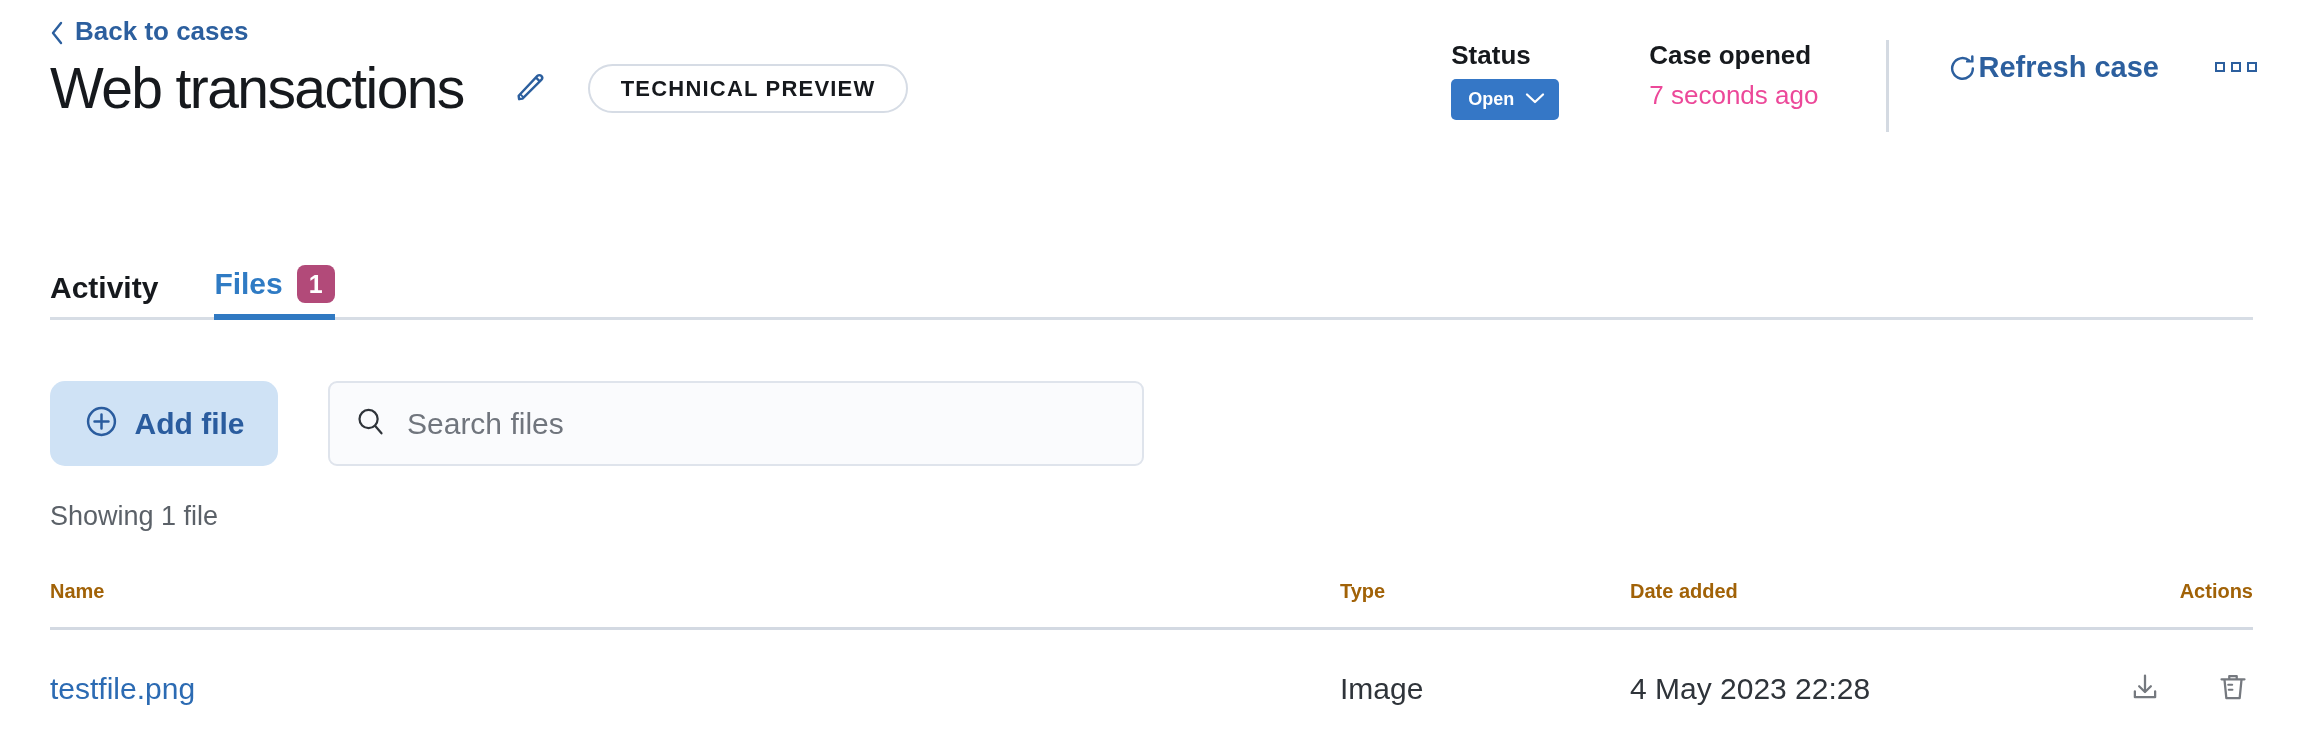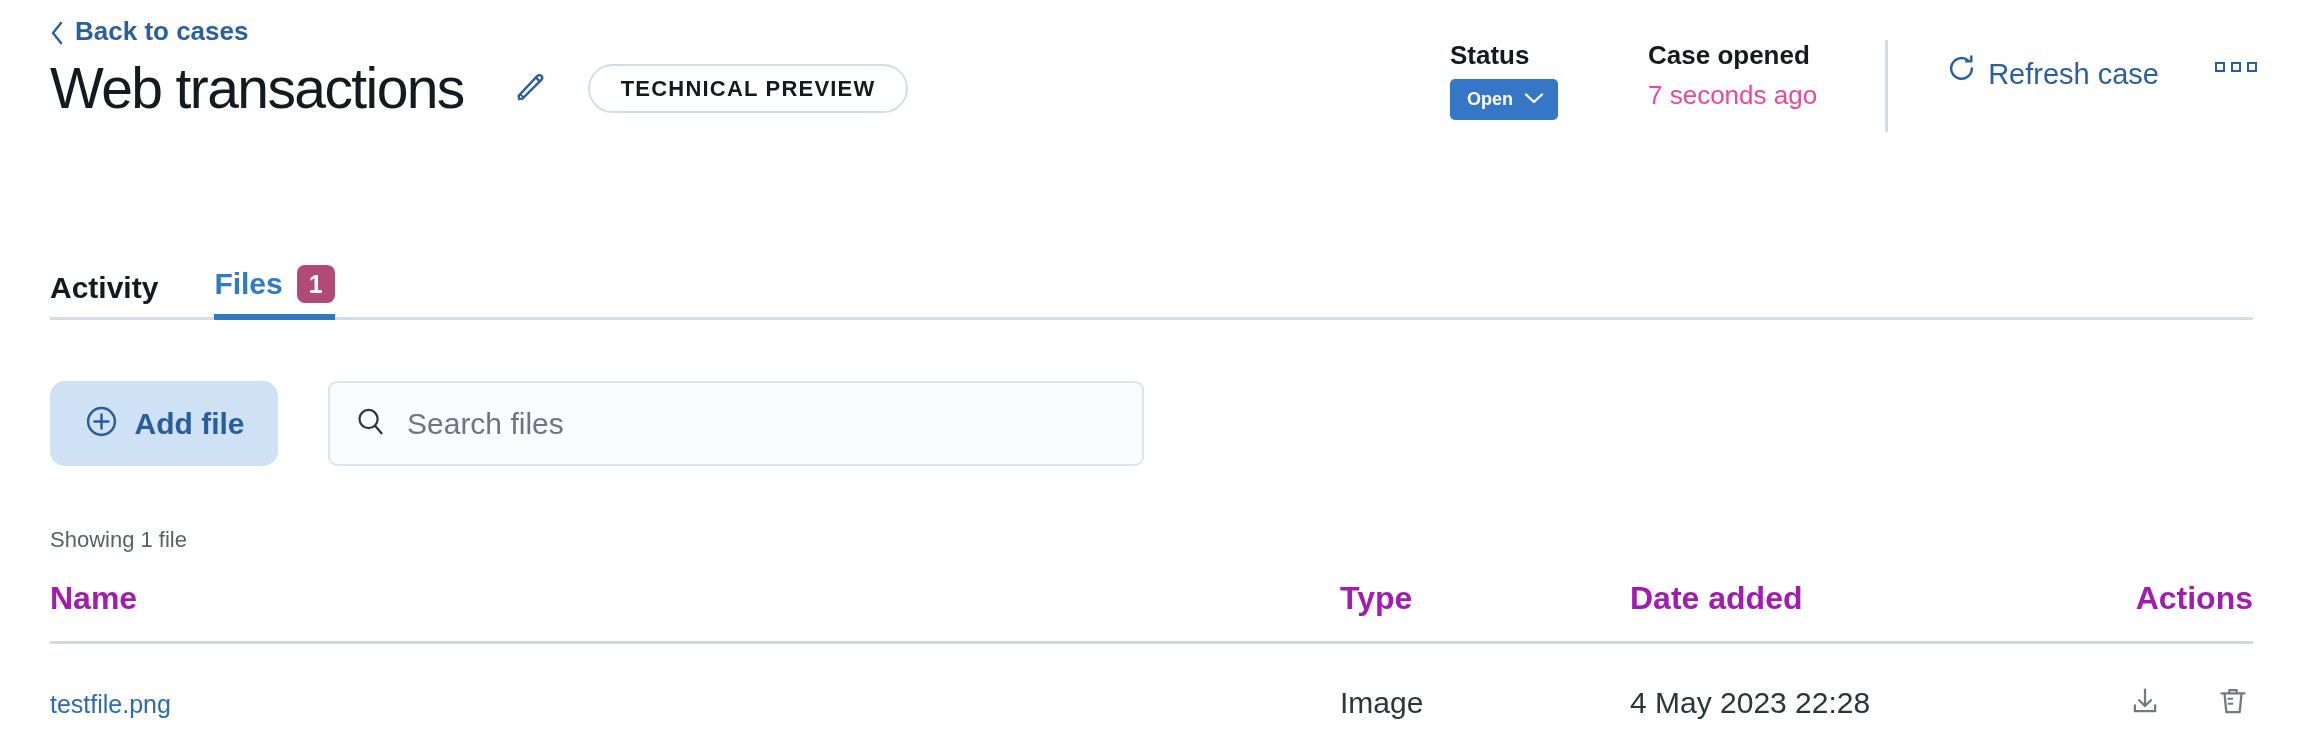--- a/index.html
+++ b/index.html
@@ -154,25 +154,25 @@
 
   .v-divider {
     width: 3px;
     height: 92px;
     background: #d4dae2;
     margin-right: 58px;
   }
 
   .refresh-btn {
     display: flex;
-    align-items: flex-end;
-    gap: 11px;
+    align-items: flex-start;
+    gap: 0;
     color: #2c5f9e;
     font-size: 29px;
-    font-weight: 400;
+    font-weight: 700;
     background: none;
     border: none;
     cursor: pointer;
     font-family: "Liberation Sans", sans-serif;
     padding: 0;
     margin-top: 13px;
     line-height: 1;
     white-space: nowrap;
   }
 
@@ -304,59 +304,59 @@
     font-family: "Liberation Sans", sans-serif;
     color: #000000;
     line-height: 1;
   }
   .search-input::placeholder { color: #70757d; }
 
   
   .showing-text {
     position: absolute;
     left: 50px;
-    top: 527px;
-    font-size: 22px;
+    top: 500px;
+    font-size: 27px;
     color: #5b6168;
     line-height: 1.2;
   }
 
   
   .files-table {
     position: absolute;
     left: 50px;
     top: 580px;
     width: 2203px;
     border-collapse: collapse;
   }
   .files-table th {
     text-align: left;
-    font-size: 32px;
-    font-weight: 700;
-    color: #a21caf;
+    font-size: 20px;
+    font-weight: 700;
+    color: #a16207;
     padding: 0 0 24px 0;
     border-bottom: 3px solid #d3d9e2;
     white-space: nowrap;
   }
   .files-table td {
     font-size: 30px;
     color: #2f343a;
     padding: 38px 0 34px 0;
     border-bottom: 3px solid #d3d9e2;
     vertical-align: middle;
   }
   .col-name  { width: 1290px; }
   .col-type  { width: 290px; }
   .col-date  { width: 380px; }
   .col-actions { width: 243px; text-align: right; }
   th.col-actions, td.col-actions { text-align: right; }
 
   .file-link {
     color: #2c6bb3;
-    font-size: 25px;
+    font-size: 30px;
     text-decoration: none;
     cursor: pointer;
   }
 
   .row-actions {
     display: inline-flex;
     align-items: center;
     justify-content: flex-end;
     gap: 48px;
   }

